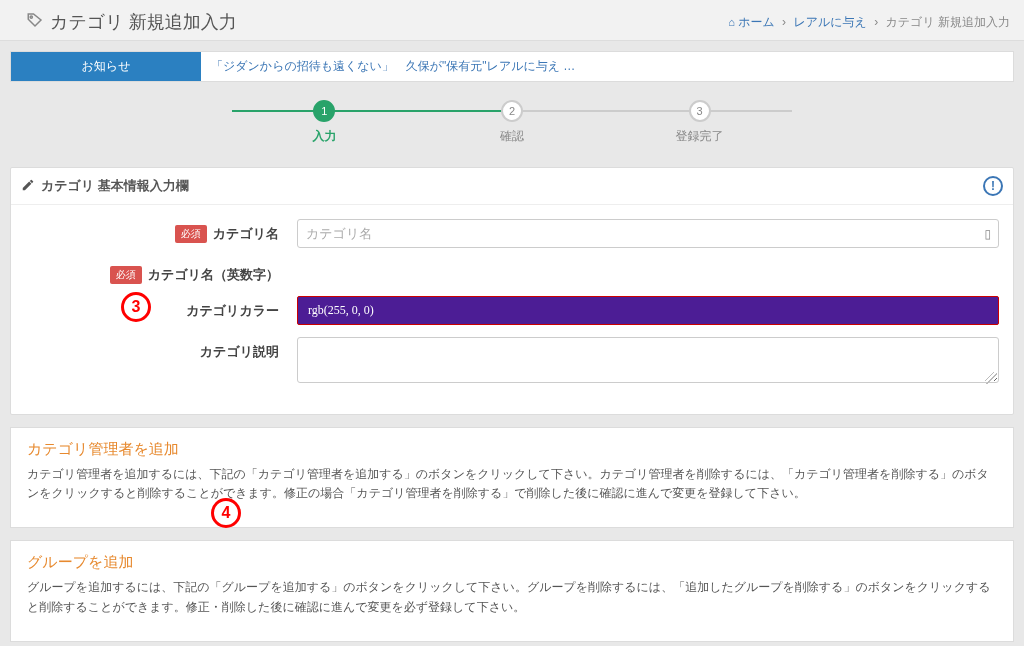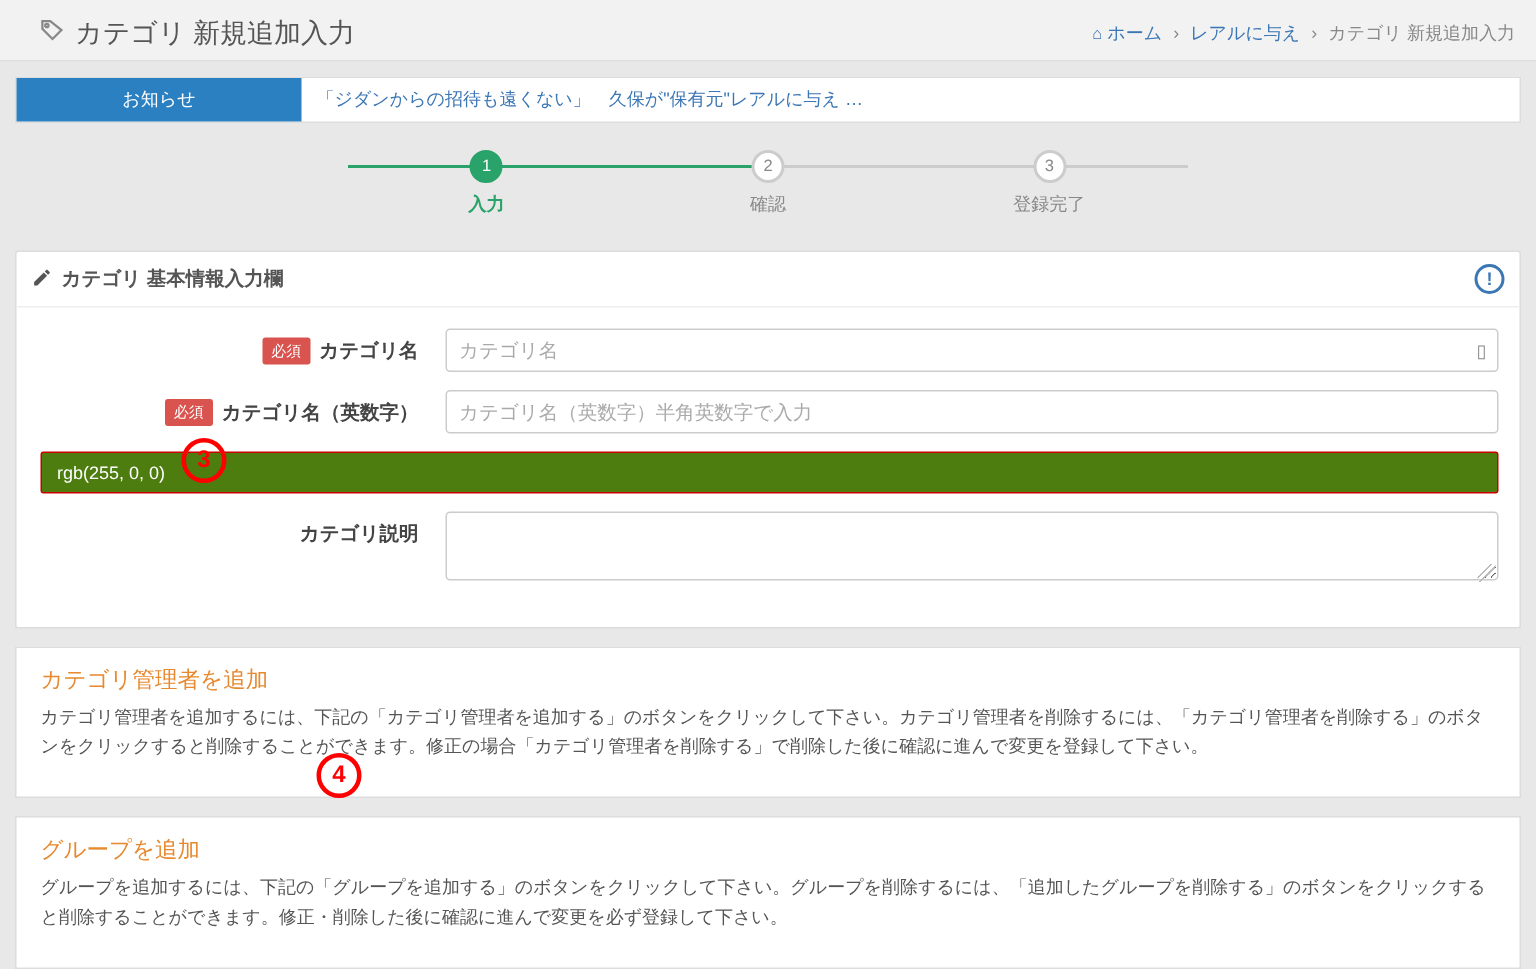--- a/index.html
+++ b/index.html
@@ -165,26 +165,27 @@
     }
     .text-input::placeholder { color: #aaa; }
     .input-with-icon { position: relative; }
     .input-with-icon .right-icon {
       position:absolute; right:8px; top:50%; transform:translateY(-50%);
       color:#888; font-size:12px;
     }
 
     .color-input {
       width: 100%;
-      background: #4d7c0f;
+      background: #4c1d95;
       color: #fff;
       border: 1px solid #cc0000;
       padding: 6px 10px;
       font-size: 12px;
       border-radius: 2px;
+      font-family: Liberation Serif, serif;
     }
 
     .textarea {
       width: 100%; min-height: 46px;
       border:1px solid #ccc; border-radius:3px;
       padding:6px 8px; font-size:13px;
       resize: vertical;
     }
 
     .section-panel {
@@ -309,26 +310,26 @@
           <input class="text-input" type="text" placeholder="カテゴリ名" style="">
           <span class="right-icon">▯</span>
         </div>
       </div>
 
       <div class="form-row">
         <div class="form-label">
           <span class="req-badge">必須</span>
           <span>カテゴリ名（英数字）</span>
         </div>
-        <div class="form-field">
-          <input class="text-input" type="text" placeholder="カテゴリ名（英数字）半角英数字で入力" style="">
-        </div>
       </div>
 
       <div class="form-row">
+        <div class="form-label">
+          <span>カテゴリカラー</span>
+        </div>
         <div class="form-field">
           <div class="color-input">rgb(255, 0, 0)</div>
         </div>
       </div>
 
       <div class="form-row">
         <div class="form-label">
           <span>カテゴリ説明</span>
         </div>
         <div class="form-field ta-wrap">

